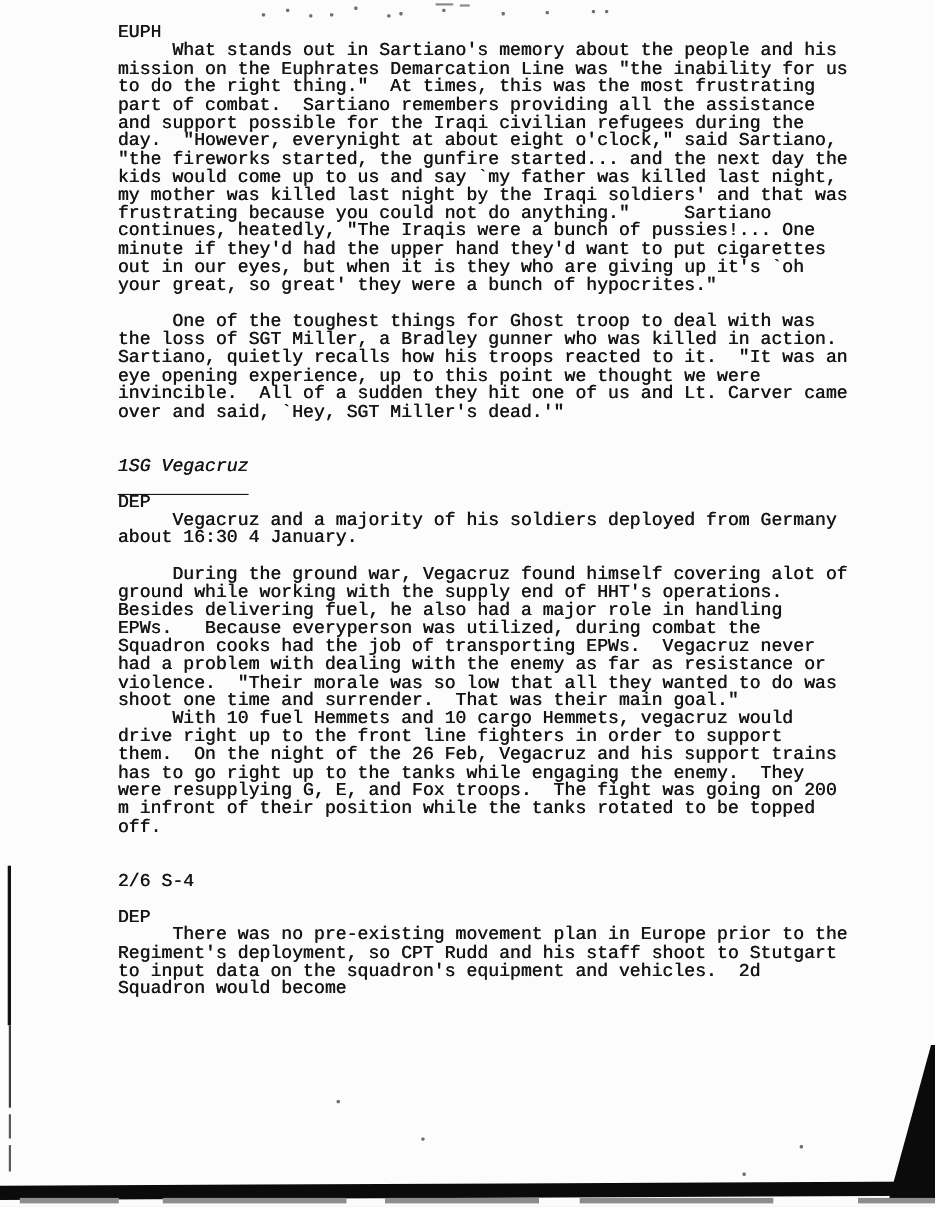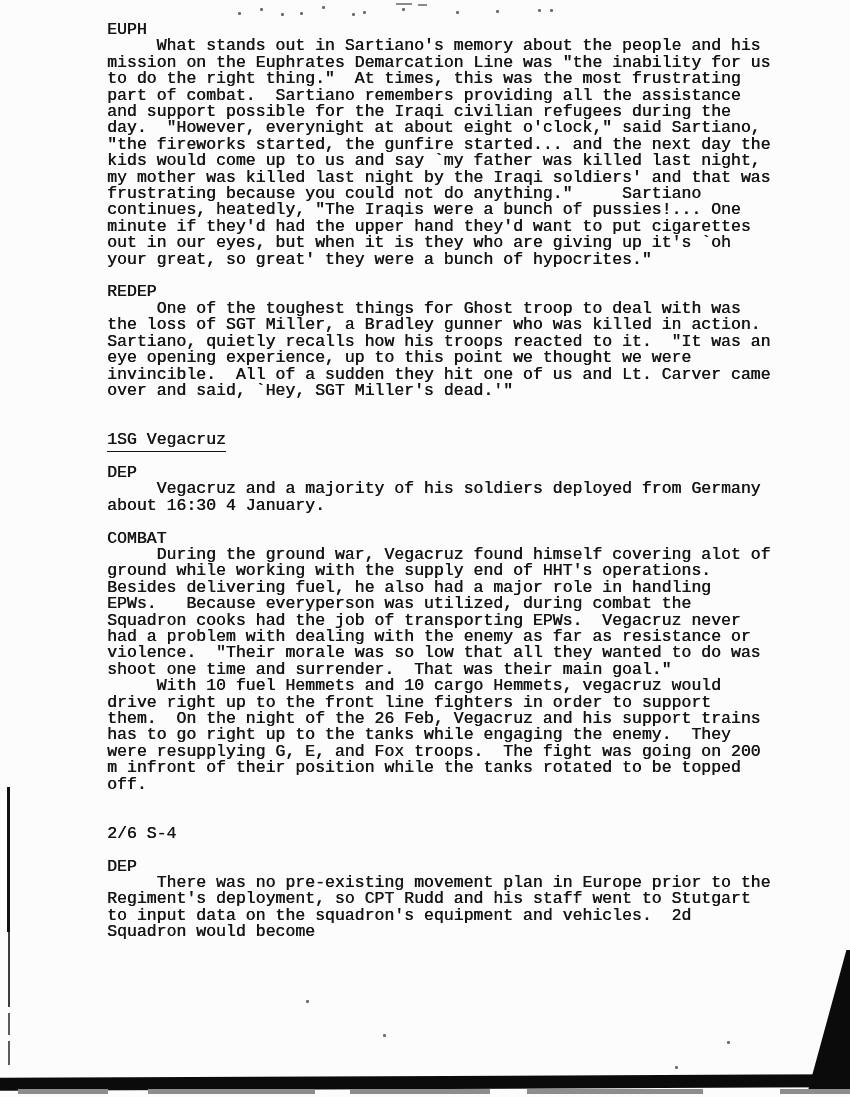--- a/index.html
+++ b/index.html
@@ -30,21 +30,22 @@
     color: #161616;
     text-shadow: 0.45px 0 0 currentColor;
     white-space: pre;
   }
 
   .gap1 { margin-top: 16.4px; }
   .gap2 { margin-top: 32.8px; }
 
   .u {
     border-bottom: 1.7px solid #161616;
-    padding-bottom: 2px;
+    padding-bottom: 16px;
+    font-style: italic;
   }
 
   
   .speck {
     position: absolute;
     background: #6f6f6f;
     width: 3px; height: 3px;
     border-radius: 1px;
   }
   .dash {
@@ -100,40 +101,38 @@
 kids would come up to us and say `my father was killed last night,
 my mother was killed last night by the Iraqi soldiers' and that was
 frustrating because you could not do anything."     Sartiano
 continues, heatedly, "The Iraqis were a bunch of pussies!... One
 minute if they'd had the upper hand they'd want to put cigarettes
 out in our eyes, but when it is they who are giving up it's `oh
 your great, so great' they were a bunch of hypocrites."</pre>
     </section>
 
     <section class="gap1">
-      <pre class="label">REDEP</pre>
       <pre class="body">     One of the toughest things for Ghost troop to deal with was
 the loss of SGT Miller, a Bradley gunner who was killed in action.
 Sartiano, quietly recalls how his troops reacted to it.  "It was an
 eye opening experience, up to this point we thought we were
 invincible.  All of a sudden they hit one of us and Lt. Carver came
 over and said, `Hey, SGT Miller's dead.'"</pre>
     </section>
 
     <section class="gap2">
       <pre><span class="u">1SG Vegacruz</span></pre>
 
       <div class="entry gap1">
         <pre class="label">DEP</pre>
         <pre class="body">     Vegacruz and a majority of his soldiers deployed from Germany
 about 16:30 4 January.</pre>
       </div>
 
       <div class="entry gap1">
-        <pre class="label">COMBAT</pre>
         <pre class="body">     During the ground war, Vegacruz found himself covering alot of
 ground while working with the supply end of HHT's operations.
 Besides delivering fuel, he also had a major role in handling
 EPWs.   Because everyperson was utilized, during combat the
 Squadron cooks had the job of transporting EPWs.  Vegacruz never
 had a problem with dealing with the enemy as far as resistance or
 violence.  "Their morale was so low that all they wanted to do was
 shoot one time and surrender.  That was their main goal."
      With 10 fuel Hemmets and 10 cargo Hemmets, vegacruz would
 drive right up to the front line fighters in order to support
@@ -144,21 +143,21 @@
 off.</pre>
       </div>
     </section>
 
     <section class="gap2">
       <pre>2/6 S-4</pre>
 
       <div class="entry gap1">
         <pre class="label">DEP</pre>
         <pre class="body">     There was no pre-existing movement plan in Europe prior to the
-Regiment's deployment, so CPT Rudd and his staff went to Stutgart
+Regiment's deployment, so CPT Rudd and his staff shoot to Stutgart
 to input data on the squadron's equipment and vehicles.  2d
 Squadron would become</pre>
       </div>
     </section>
 
   </div>
 
   <div class="speck" style="left:238px; top:12px;"></div>
   <div class="speck" style="left:260px; top:8px;"></div>
   <div class="speck" style="left:281px; top:13px;"></div>

